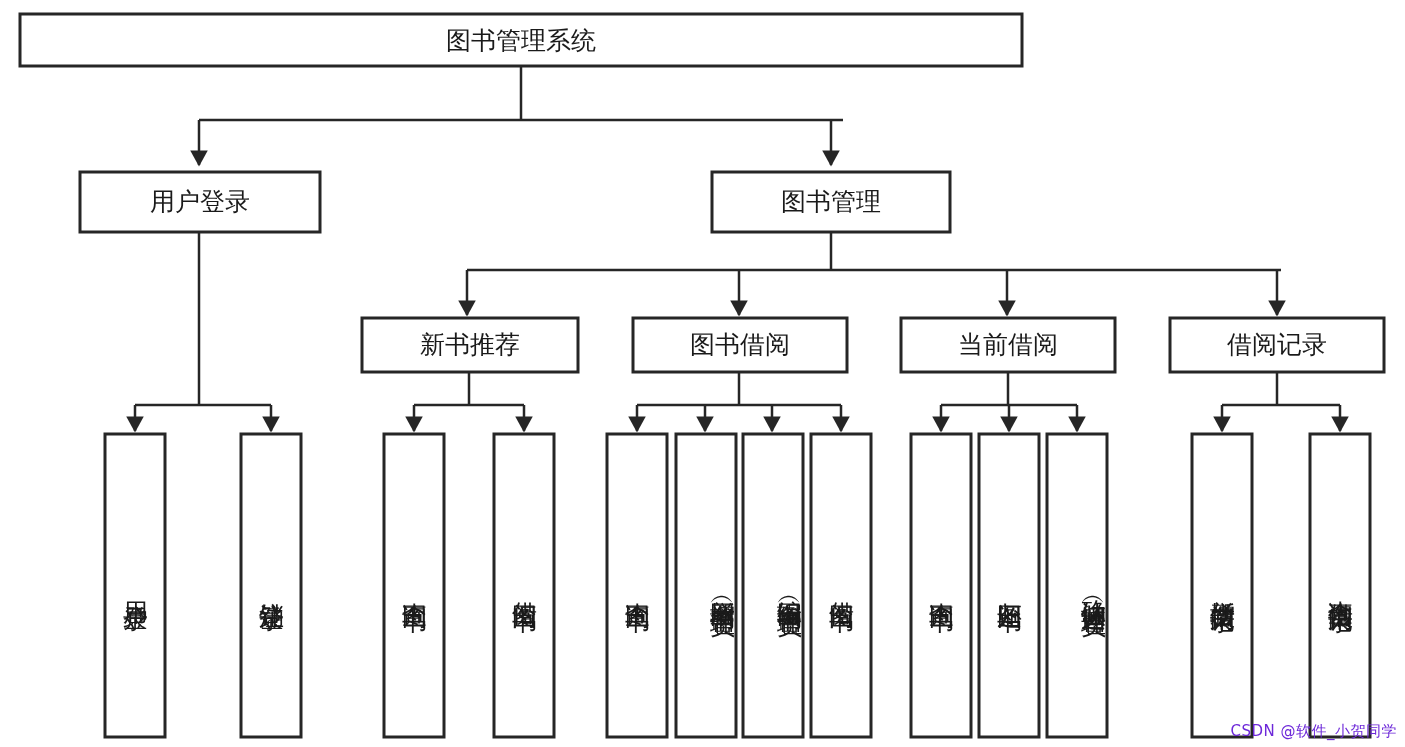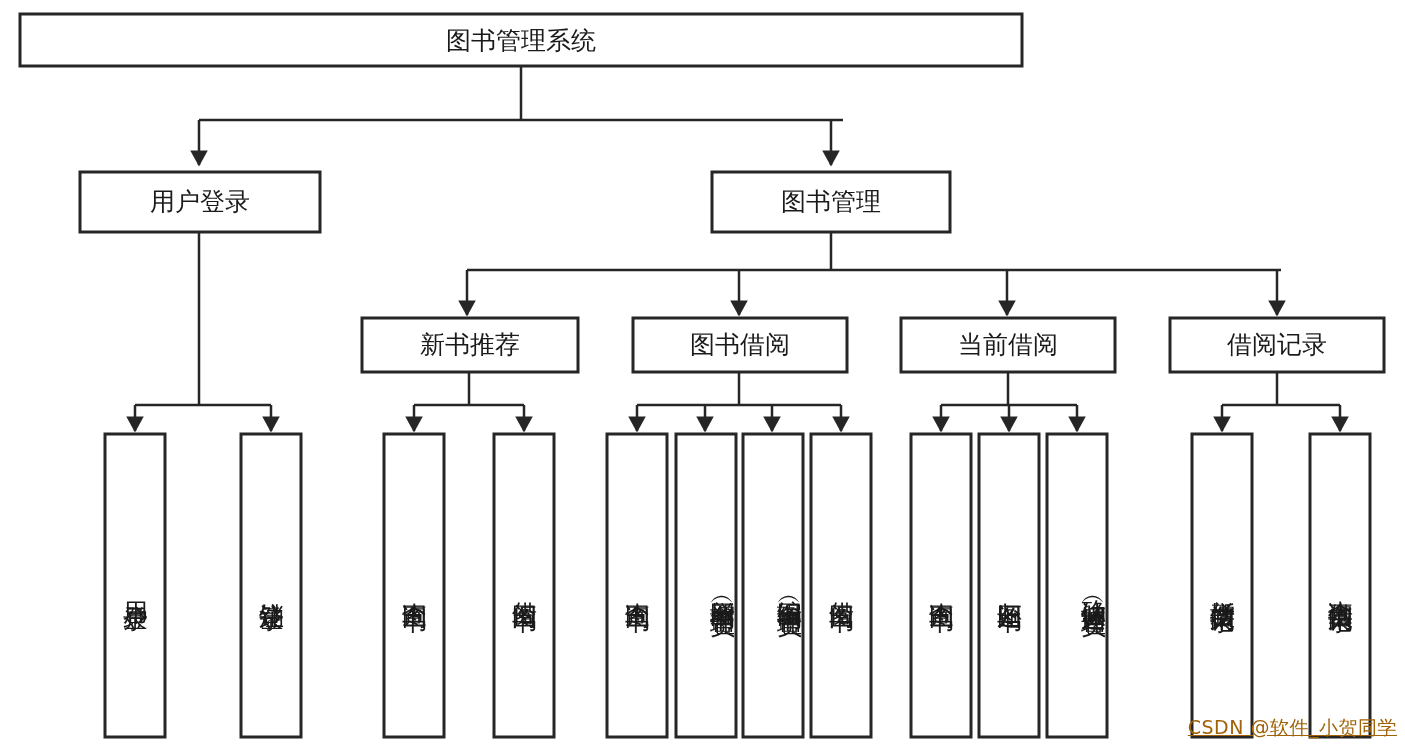--- a/index.html
+++ b/index.html
@@ -66,25 +66,24 @@
   .vlabel.top-aligned {
     align-items: flex-start;
     padding-top: 6px;
     box-sizing: border-box;
   }
   .watermark {
     position: absolute;
     right: 8px;
     bottom: 6px;
     font-family: "DejaVu Sans", "Liberation Sans", sans-serif;
-    font-size: 19px;
-    color: #a16207;
+    font-size: 15px;
+    color: #6d28d9;
     letter-spacing: 0.5px;
     white-space: nowrap;
-    text-decoration: underline;
   }
 </style>
 </head>
 <body>
 
 <div id="diagram-root">
 
   <svg id="tree-svg" viewBox="0 0 1405 747">
     <defs>
       <marker id="arrow" viewBox="0 0 12 12" refX="10" refY="6" markerWidth="7" markerHeight="7" orient="auto-start-reverse">

